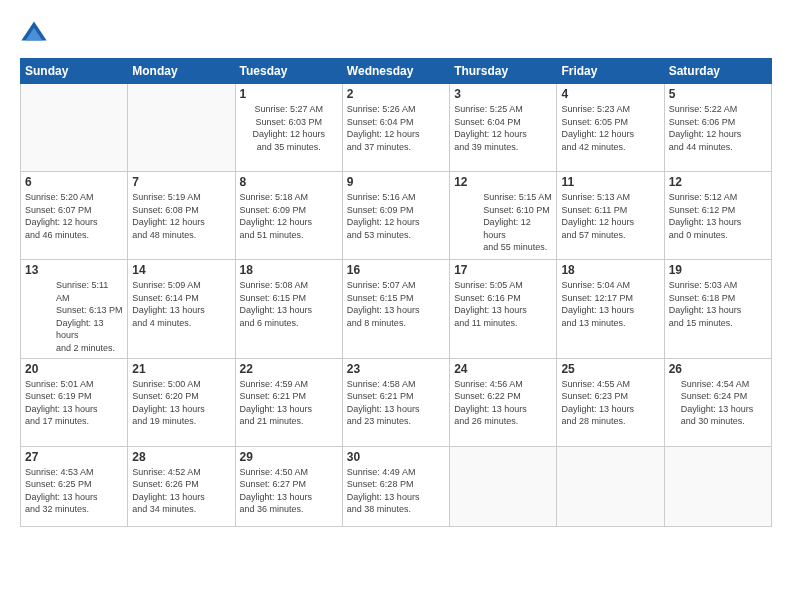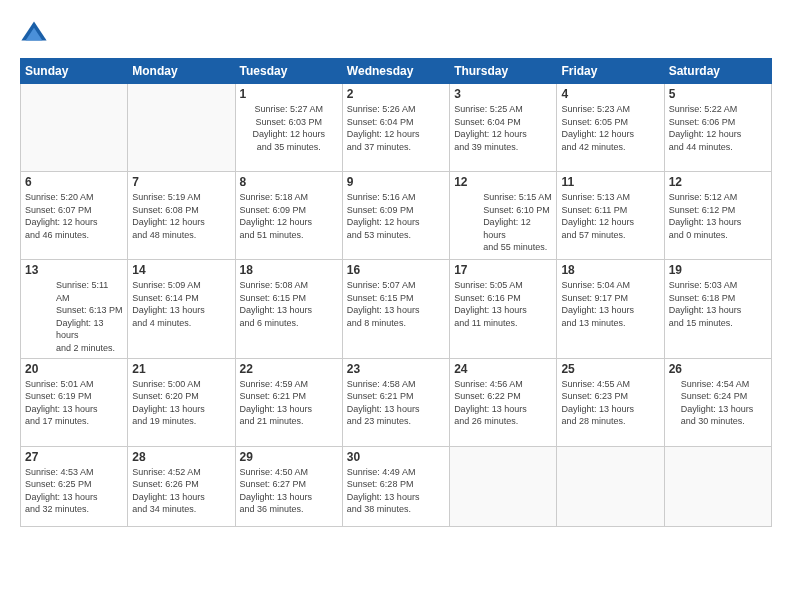--- a/index.html
+++ b/index.html
@@ -259,21 +259,21 @@
           <td>
             <span class="day-num">17</span>
             <div class="day-detail" style="white-space: pre-line;">Sunrise: 5:05 AM
 Sunset: 6:16 PM
 Daylight: 13 hours
 and 11 minutes.</div>
           </td>
           <td>
             <span class="day-num">18</span>
             <div class="day-detail" style="white-space: pre-line;">Sunrise: 5:04 AM
-Sunset: 9:17 PM
+Sunset: 12:17 PM
 Daylight: 13 hours
 and 13 minutes.</div>
           </td>
           <td>
             <span class="day-num">19</span>
             <div class="day-detail" style="white-space: pre-line;">Sunrise: 5:03 AM
 Sunset: 6:18 PM
 Daylight: 13 hours
 and 15 minutes.</div>
           </td>

